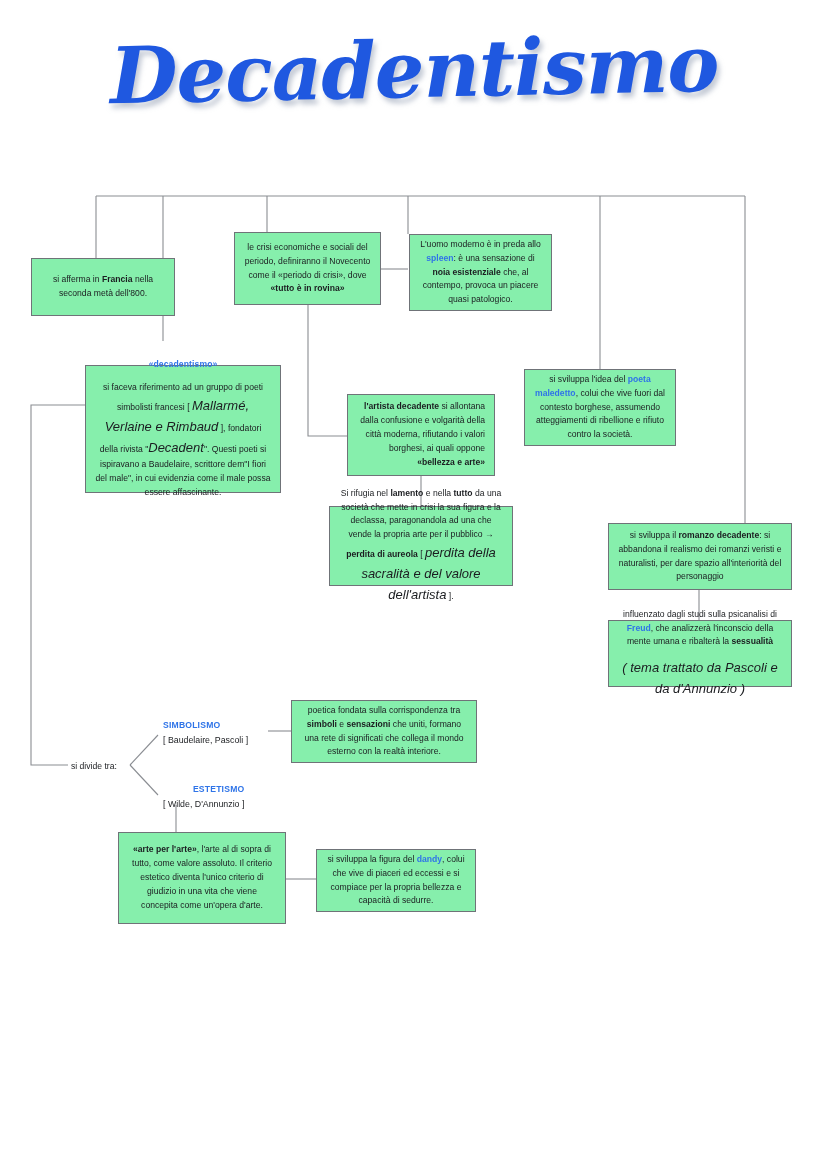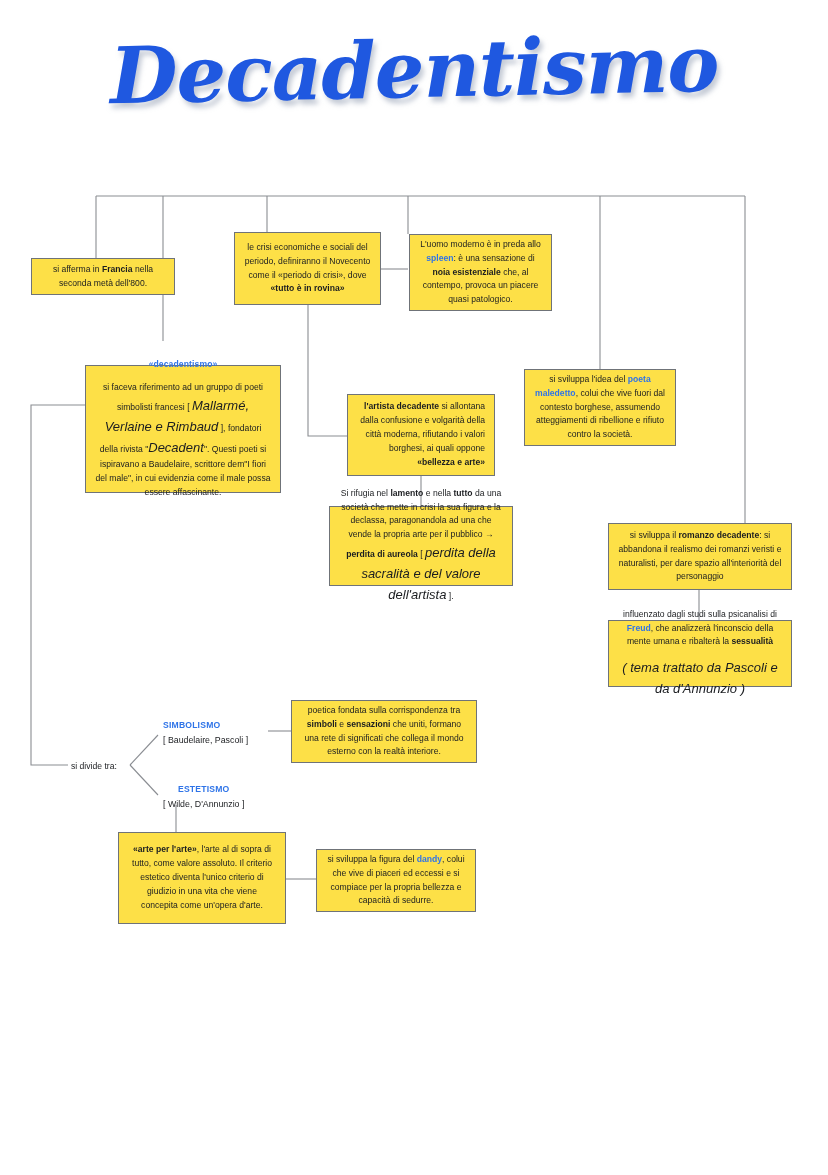--- a/index.html
+++ b/index.html
@@ -52,21 +52,21 @@
     fill: none;
     stroke: #8a8d92;
     stroke-width: 1.1;
   }
 
   
   .node {
     position: absolute;
     box-sizing: border-box;
     border: 1px solid #6f7378;
-    background: #fde047;
+    background: #86efac;
     color: #1b1d20;
     font-size: 8.6px;
     line-height: 1.62;
     text-align: center;
     display: flex;
     flex-direction: column;
     align-items: center;
     justify-content: center;
     padding: 7px 9px;
   }
@@ -141,21 +141,21 @@
     <path d="M130 765 L158 735"></path>
     <path d="M130 765 L158 795"></path>
 
     <path d="M268 731 H291"></path>
 
     <path d="M176 805 V832"></path>
 
     <path d="M286 879 H316"></path>
   </svg>
 
-  <div class="node" style="left:31px; top:258px; width:144px; height:37px;">
+  <div class="node" style="left:31px; top:258px; width:144px; height:58px;">
     <p>
       <span>si afferma in </span><b>Francia</b><span> nella seconda metà dell'800.</span>
     </p>
   </div>
 
   <div class="node" style="left:234px; top:232px; width:147px; height:73px;">
     <p>
       <span>le crisi economiche e sociali del periodo, definiranno il Novecento come il «periodo di crisi», dove </span><b>«tutto è in rovina»</b>
     </p>
   </div>
@@ -222,18 +222,18 @@
     </p>
   </div>
 
   <div class="plain" style="left:71px; top:759px;">si divide tra:</div>
 
   <div class="plain" style="left:163px; top:718px; text-align:left;">
     <div class="branch-title">SIMBOLISMO</div>
     <div class="branch-sub">[ Baudelaire, Pascoli ]</div>
   </div>
 
-  <div class="plain" style="left:163px; top:782px; text-align:center;">
+  <div class="plain" style="left:163px; top:782px; text-align:right;">
     <div class="branch-title">ESTETISMO</div>
     <div class="branch-sub">[ Wilde, D'Annunzio ]</div>
   </div>
 
 </div>
 
 </body></html>

